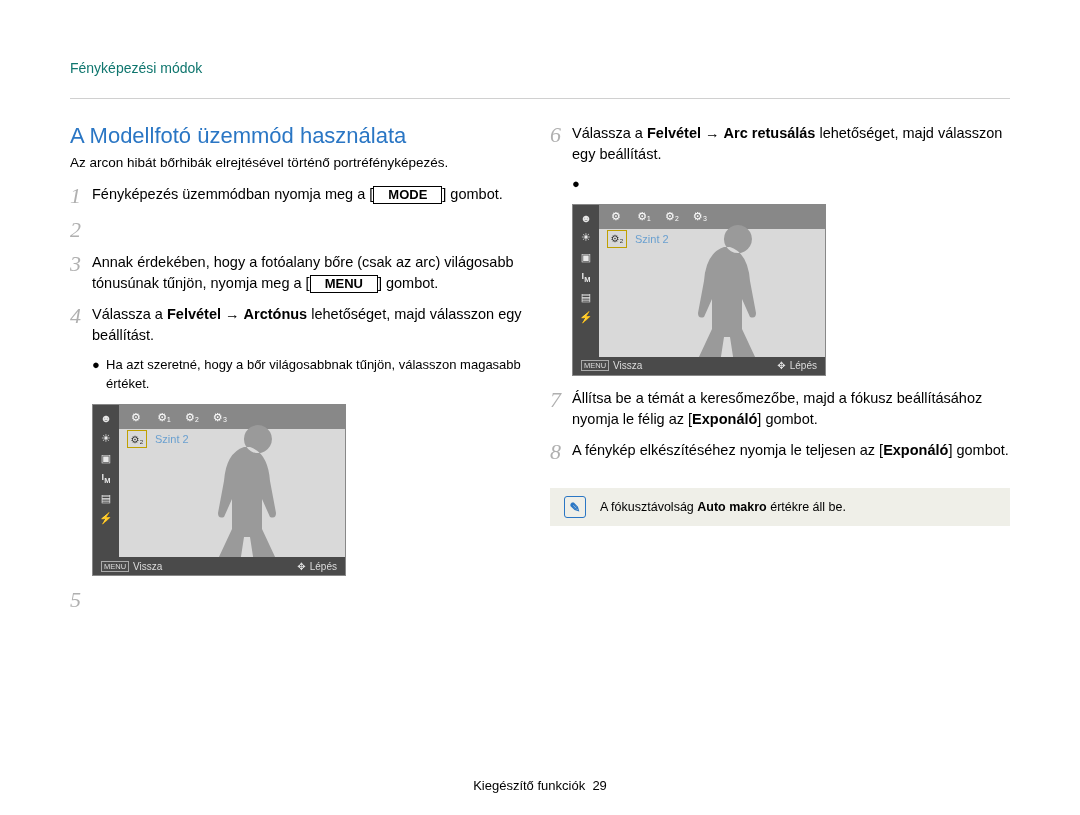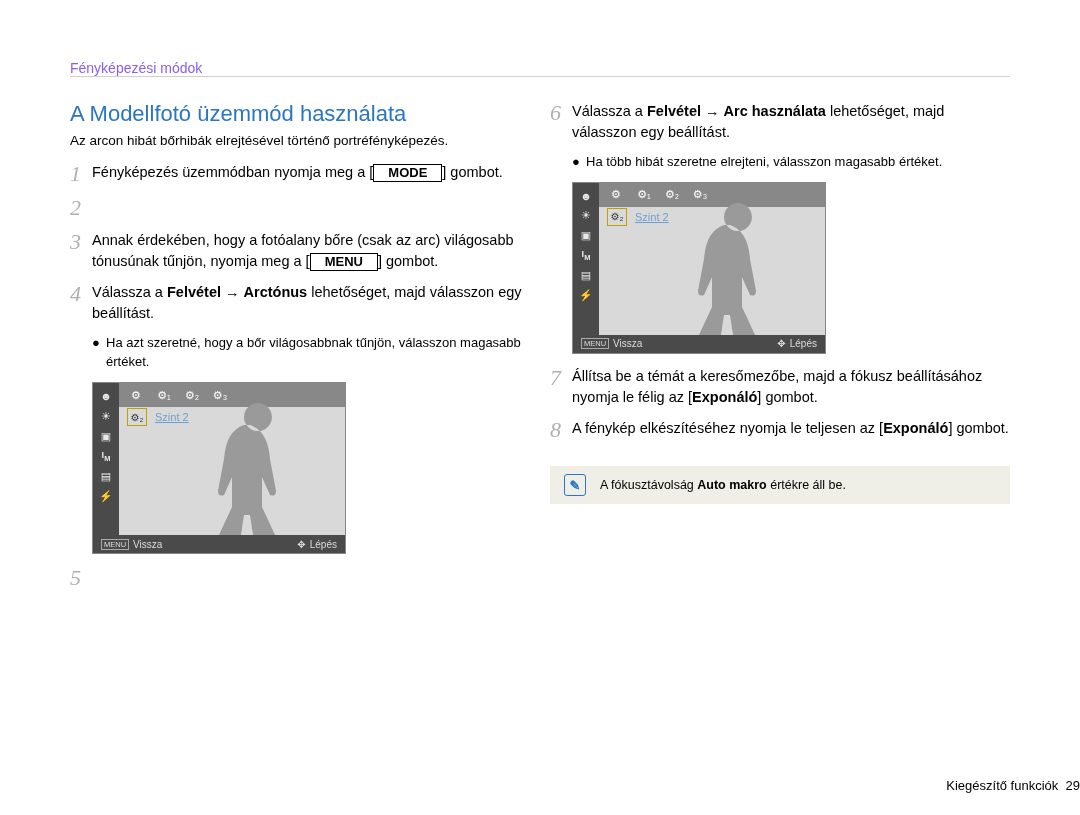--- a/index.html
+++ b/index.html
@@ -9,24 +9,24 @@
     background: #fff;
     color: #000;
     width: 1080px;
     height: 815px;
     position: relative;
   }
   .page {
     padding: 60px 70px 20px 70px;
   }
   .breadcrumb {
-    color: #8b5cf6;
+    color: #0f766e;
     font-size: 14px;
     border-bottom: 1px solid #d0d0d0;
-    padding-bottom: 0;
+    padding-bottom: 22px;
     margin-bottom: 24px;
   }
   .columns {
     display: flex;
     gap: 20px;
   }
   .col {
     flex: 1 1 50%;
   }
   .section-title {
@@ -129,21 +129,20 @@
   .lcd .szint-row .sel {
     width: 18px; height: 16px;
     border: 1px solid #c0a000;
     color: #333;
     font-size: 10px;
     display: flex; align-items: center; justify-content: center;
   }
   .lcd .szint-row .lbl {
     color: #6aa0d0;
     font-size: 11px;
-    text-decoration: underline;
   }
   .lcd .silhouette {
     position: absolute;
     left: 95px;
     top: 12px;
   }
   .lcd .botbar {
     position: absolute;
     left: 0; right: 0; bottom: 0;
     height: 18px;
@@ -183,21 +182,21 @@
     font-weight: bold;
     font-size: 13px;
     margin-right: 14px;
     flex-shrink: 0;
   }
 
   .footer {
     position: absolute;
     bottom: 22px;
     left: 0; right: 0;
-    text-align: right;
+    text-align: center;
     font-size: 13px;
   }
 </style>
 </head>
 <body>
 
 <div class="page">
   <div class="breadcrumb">Fényképezési módok</div>
 
   <div class="columns">
@@ -268,26 +267,25 @@
         <li class="step">
             <span class="step-num">5</span>
           </li>
       </ol>
     </div>
 
     <div class="col">
       <ol class="steps">
         <li class="step">
             <span class="step-num">6</span>
-            <span class="step-body">Válassza a <b>Felvétel</b> → <b>Arc használata</b> lehetőséget, majd válasszon egy beállítást.</span>
+            <span class="step-body">Válassza a <b>Felvétel</b> → <b>Arc retusálás</b> lehetőséget, majd válasszon egy beállítást.</span>
           </li>
       </ol>
       <div class="bullet">
           <span class="dot">●</span>
-          <span>Ha több hibát szeretne elrejteni, válasszon magasabb értéket.</span>
         </div>
 
       <div class="lcd">
         <div class="sidebar">
           <span class="ic">☻</span>
           <span class="ic">☀</span>
           <span class="ic">▣</span>
           <span class="ic">
               <b style="font-size:9px">I<sub>M</sub></b>
             </span>

